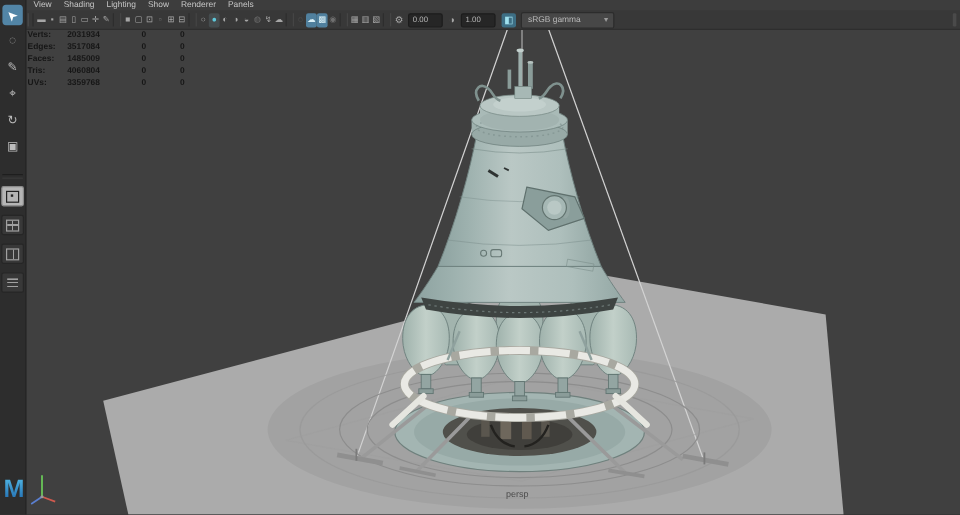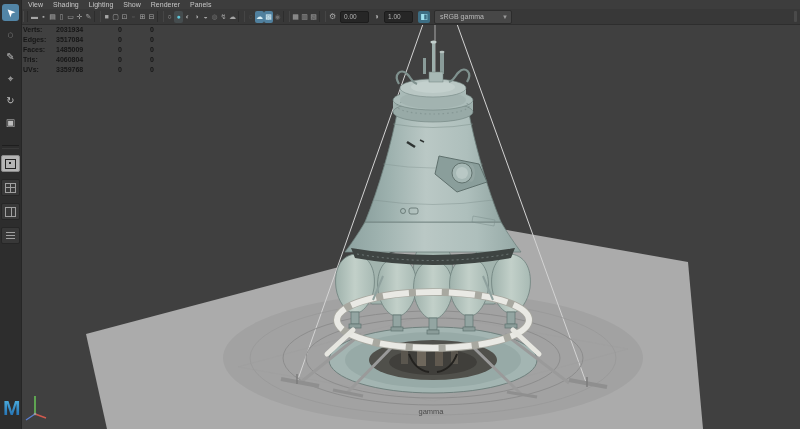--- a/index.html
+++ b/index.html
@@ -339,18 +339,18 @@
         <span class="hudlabel">Faces:</span><span class="hudval">1485009</span><span class="hudc1">0</span><span class="hudc2">0</span>
       </div>
       <div class="hudrow">
         <span class="hudlabel">Tris:</span><span class="hudval">4060804</span><span class="hudc1">0</span><span class="hudc2">0</span>
       </div>
       <div class="hudrow">
         <span class="hudlabel">UVs:</span><span class="hudval">3359768</span><span class="hudc1">0</span><span class="hudc2">0</span>
       </div>
     </div>
 
-    <div id="persp-label">gamma</div>
+    <div id="persp-label">persp</div>
   </div>
 
   <div id="maya-logo">M</div>
 
 </div>
 
 </body></html>

